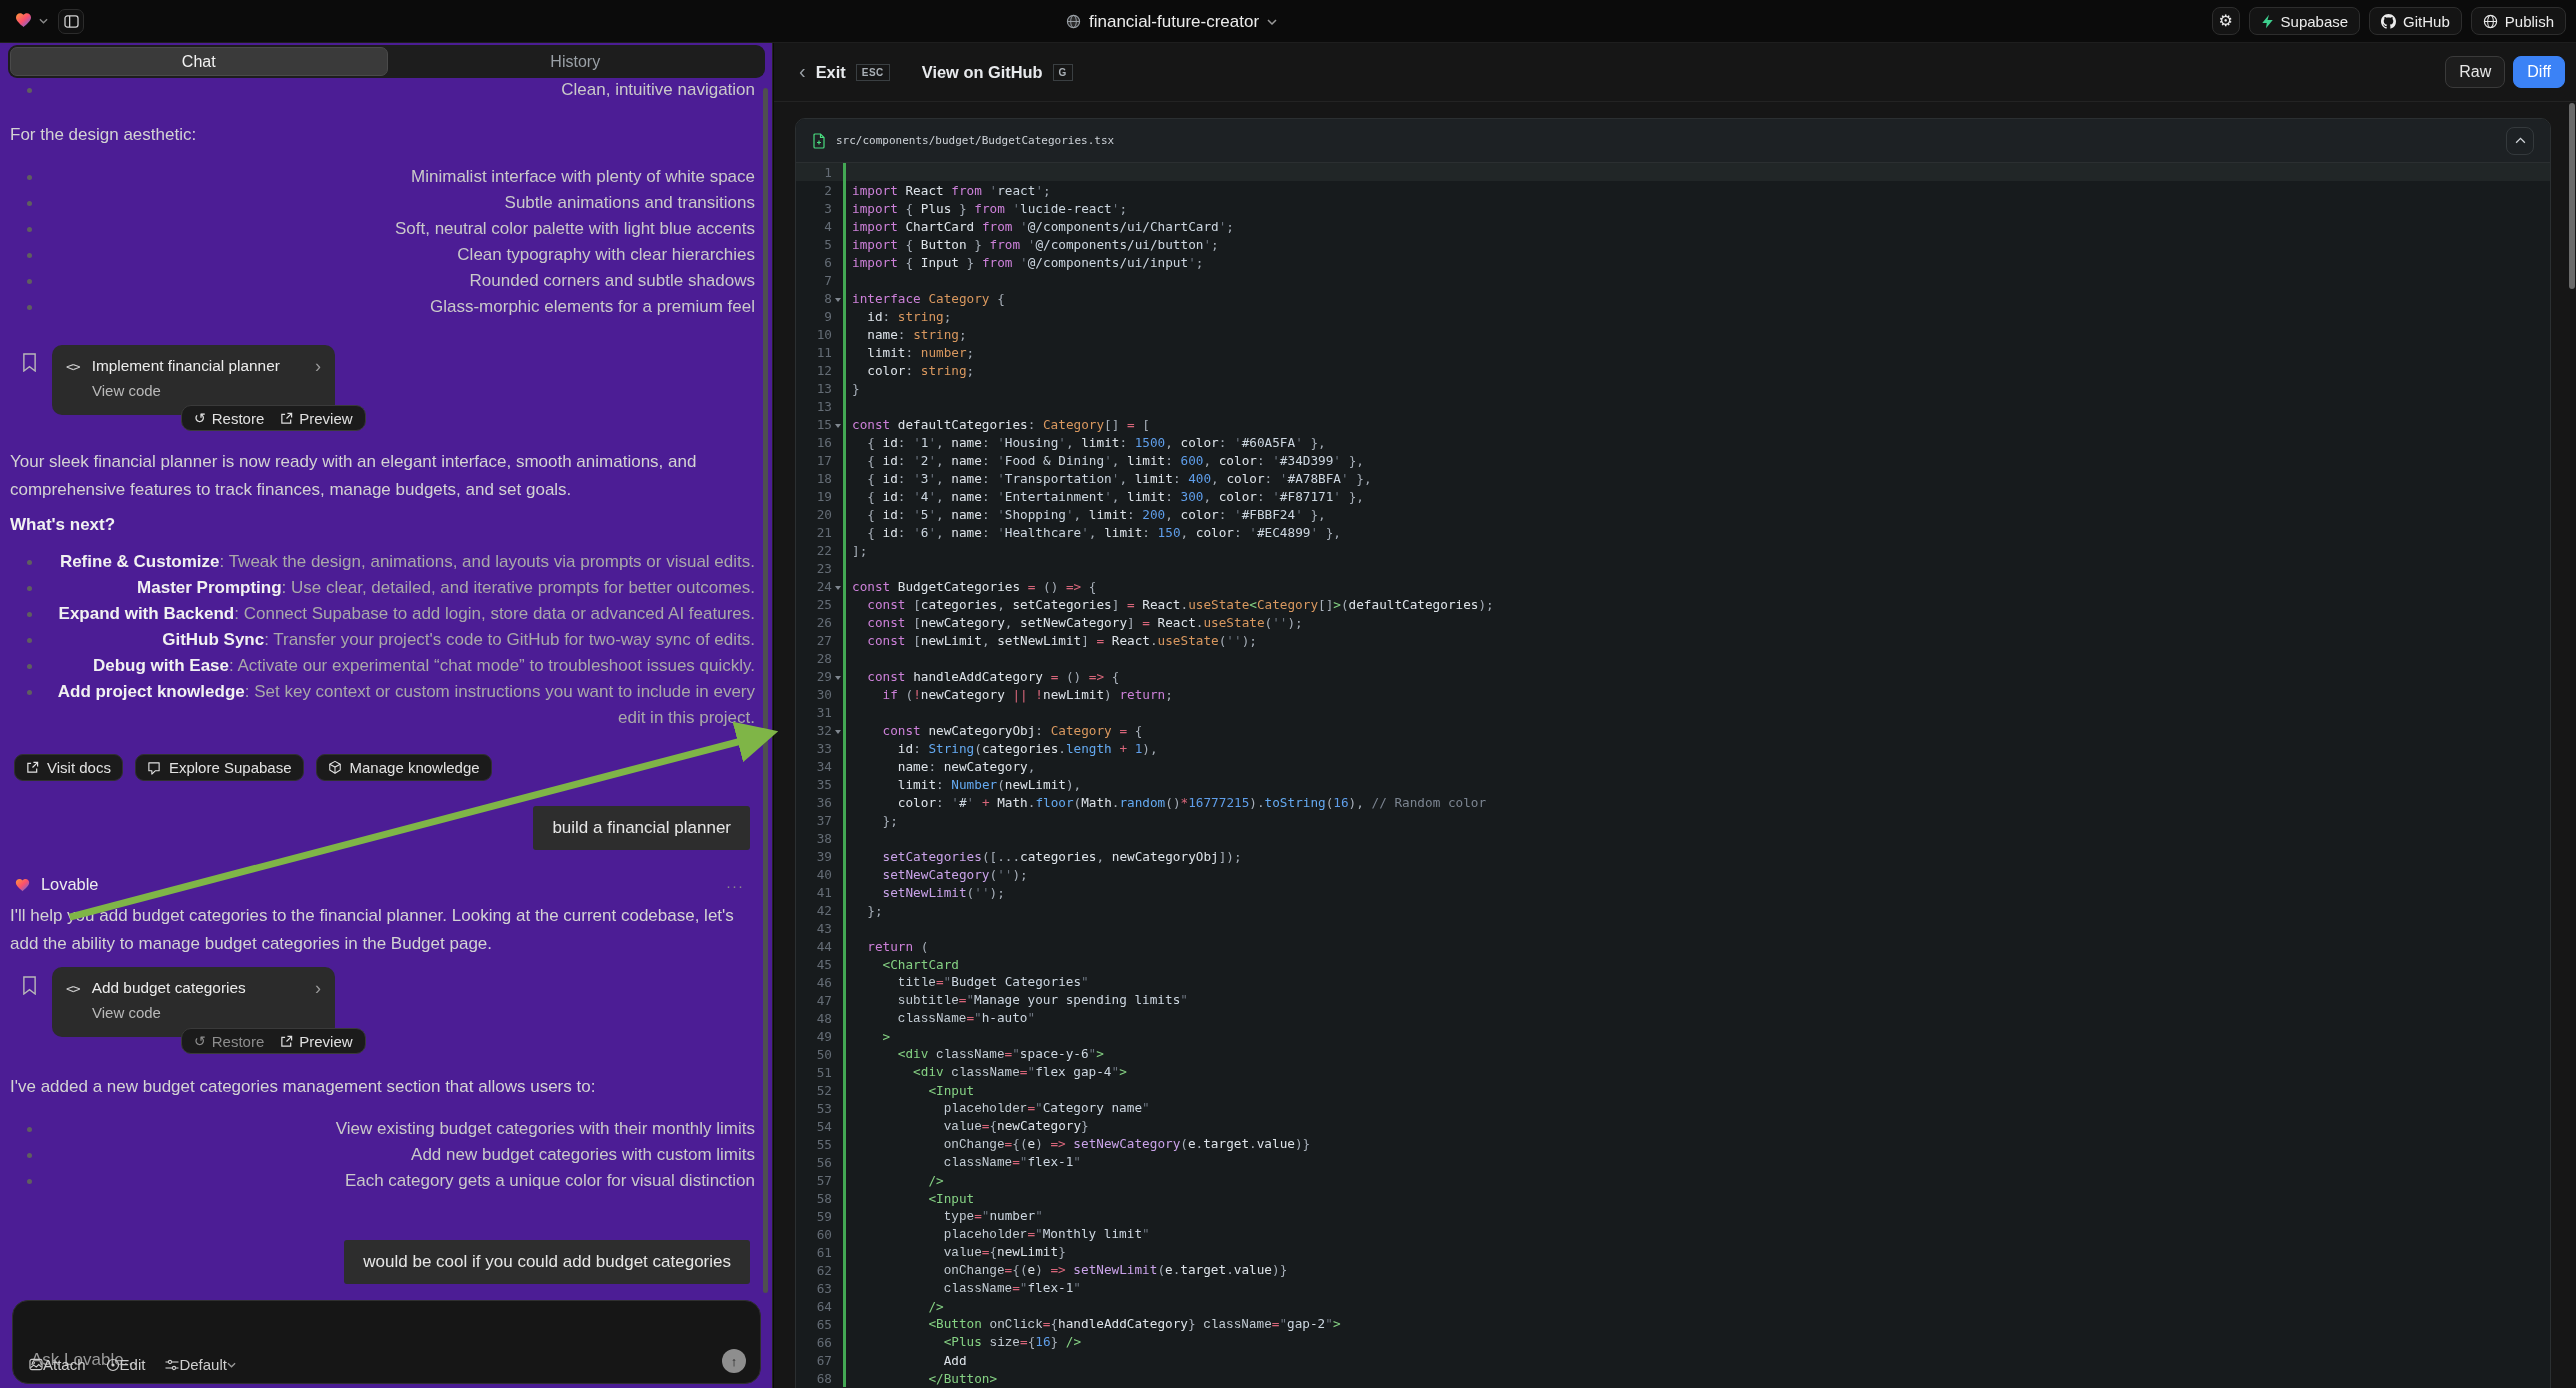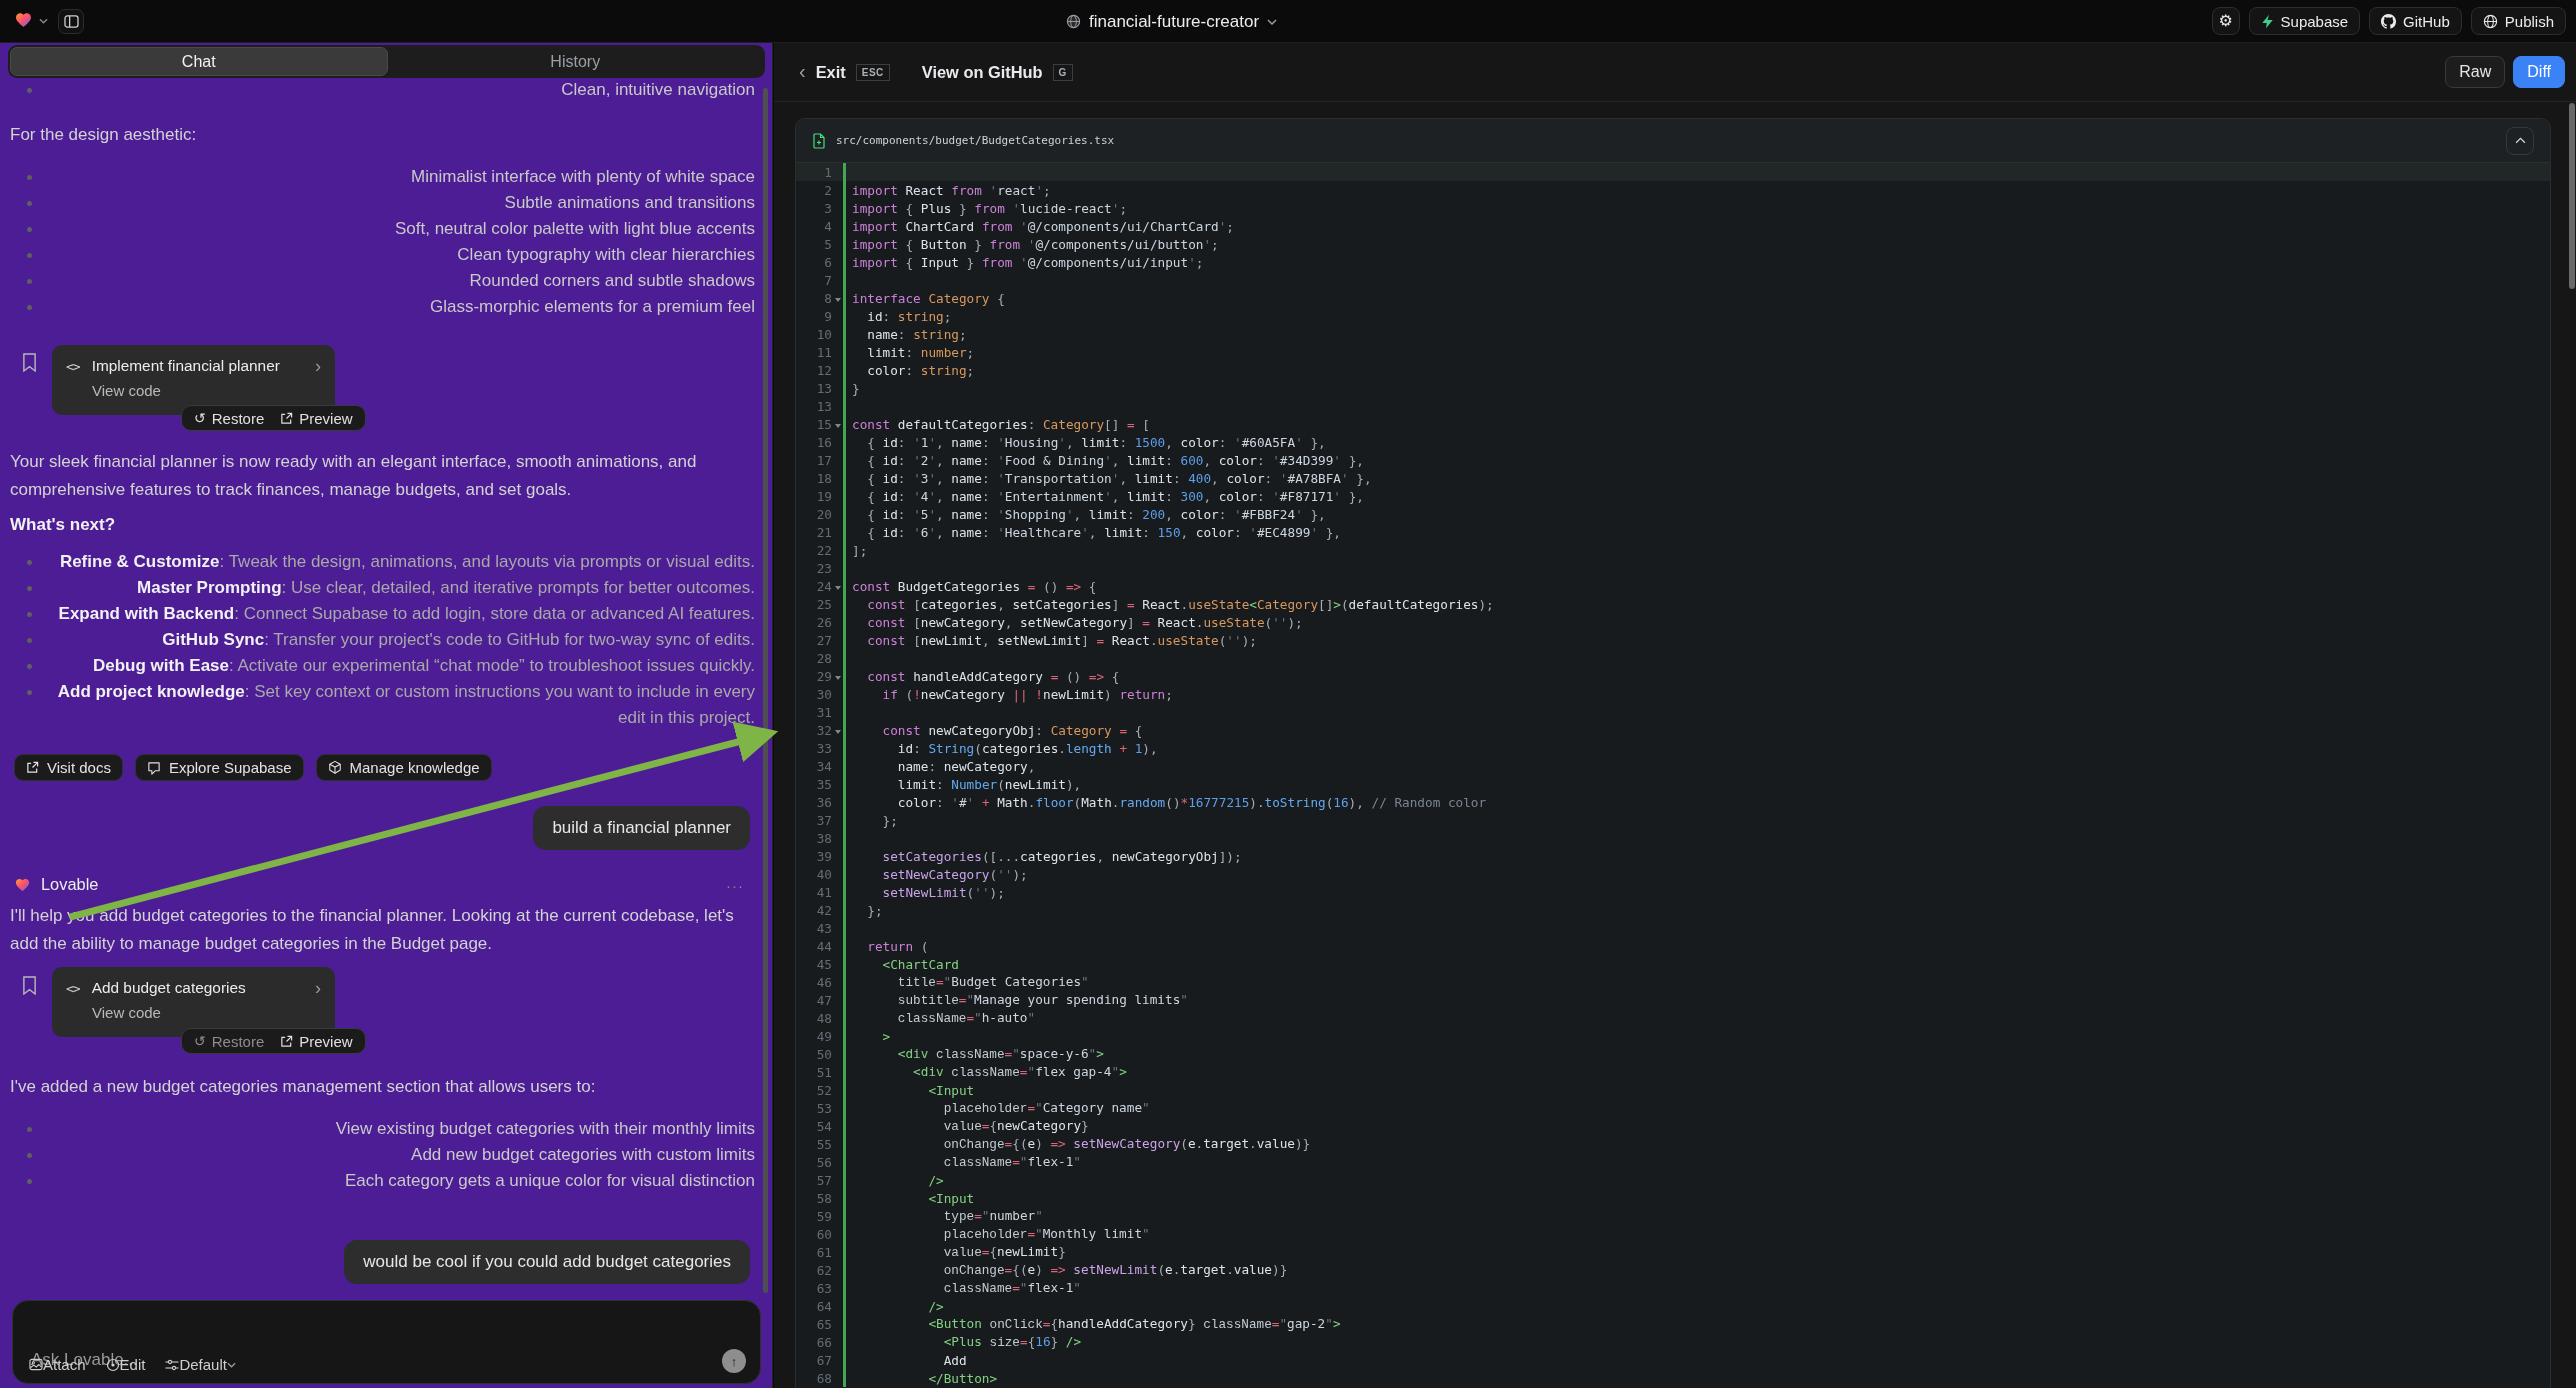--- a/index.html
+++ b/index.html
@@ -61,21 +61,21 @@
              padding:0 12px; font-size:15px; color:#e0e0e0; z-index:3; }
   .pillact .act { display:flex; align-items:center; gap:6px; }
   .pillact .ricon { font-size:14px; line-height:1; }
   .pillact .dim { color:#8d8d8d; }
 
   .qrow { position:absolute; left:14px; top:711px; display:flex; gap:12px; }
   .qbtn { height:27px; display:flex; align-items:center; gap:8px; background:#1b1b1b;
           border:1px solid #303030; border-radius:9px; padding:0 11px;
           color:#e3e3e3; font-size:15px; }
 
-  .upill { position:absolute; right:22px; background:#2d2d2d; border-radius:13px;
+  .upill { position:absolute; right:22px; background:#2d2d2d; border-radius:3px;
            color:#e6e6e6; font-size:17px; padding:11px 19px; line-height:22px; z-index:2; }
   .lrow { position:absolute; left:14px; top:832px; display:flex; align-items:center; gap:10px; }
   .lname { font-size:16.4px; color:#ededed; }
   .dots { position:absolute; right:28px; top:834px; color:#8a8a8a; font-size:15px; letter-spacing:1px; }
 
   .comp { position:absolute; left:12px; width:749px; top:1257px; height:84px;
           background:#161616; border:1px solid #2f2f2f; border-radius:16px; z-index:2; }
   .comp-ph { position:absolute; left:18px; top:14px; font-size:17px; color:#999;margin-top:35px; }
   .comp-row { position:absolute; left:16px; bottom:10px; display:flex; align-items:center;
               gap:20px; color:#cfcfcf; font-size:15px; }

